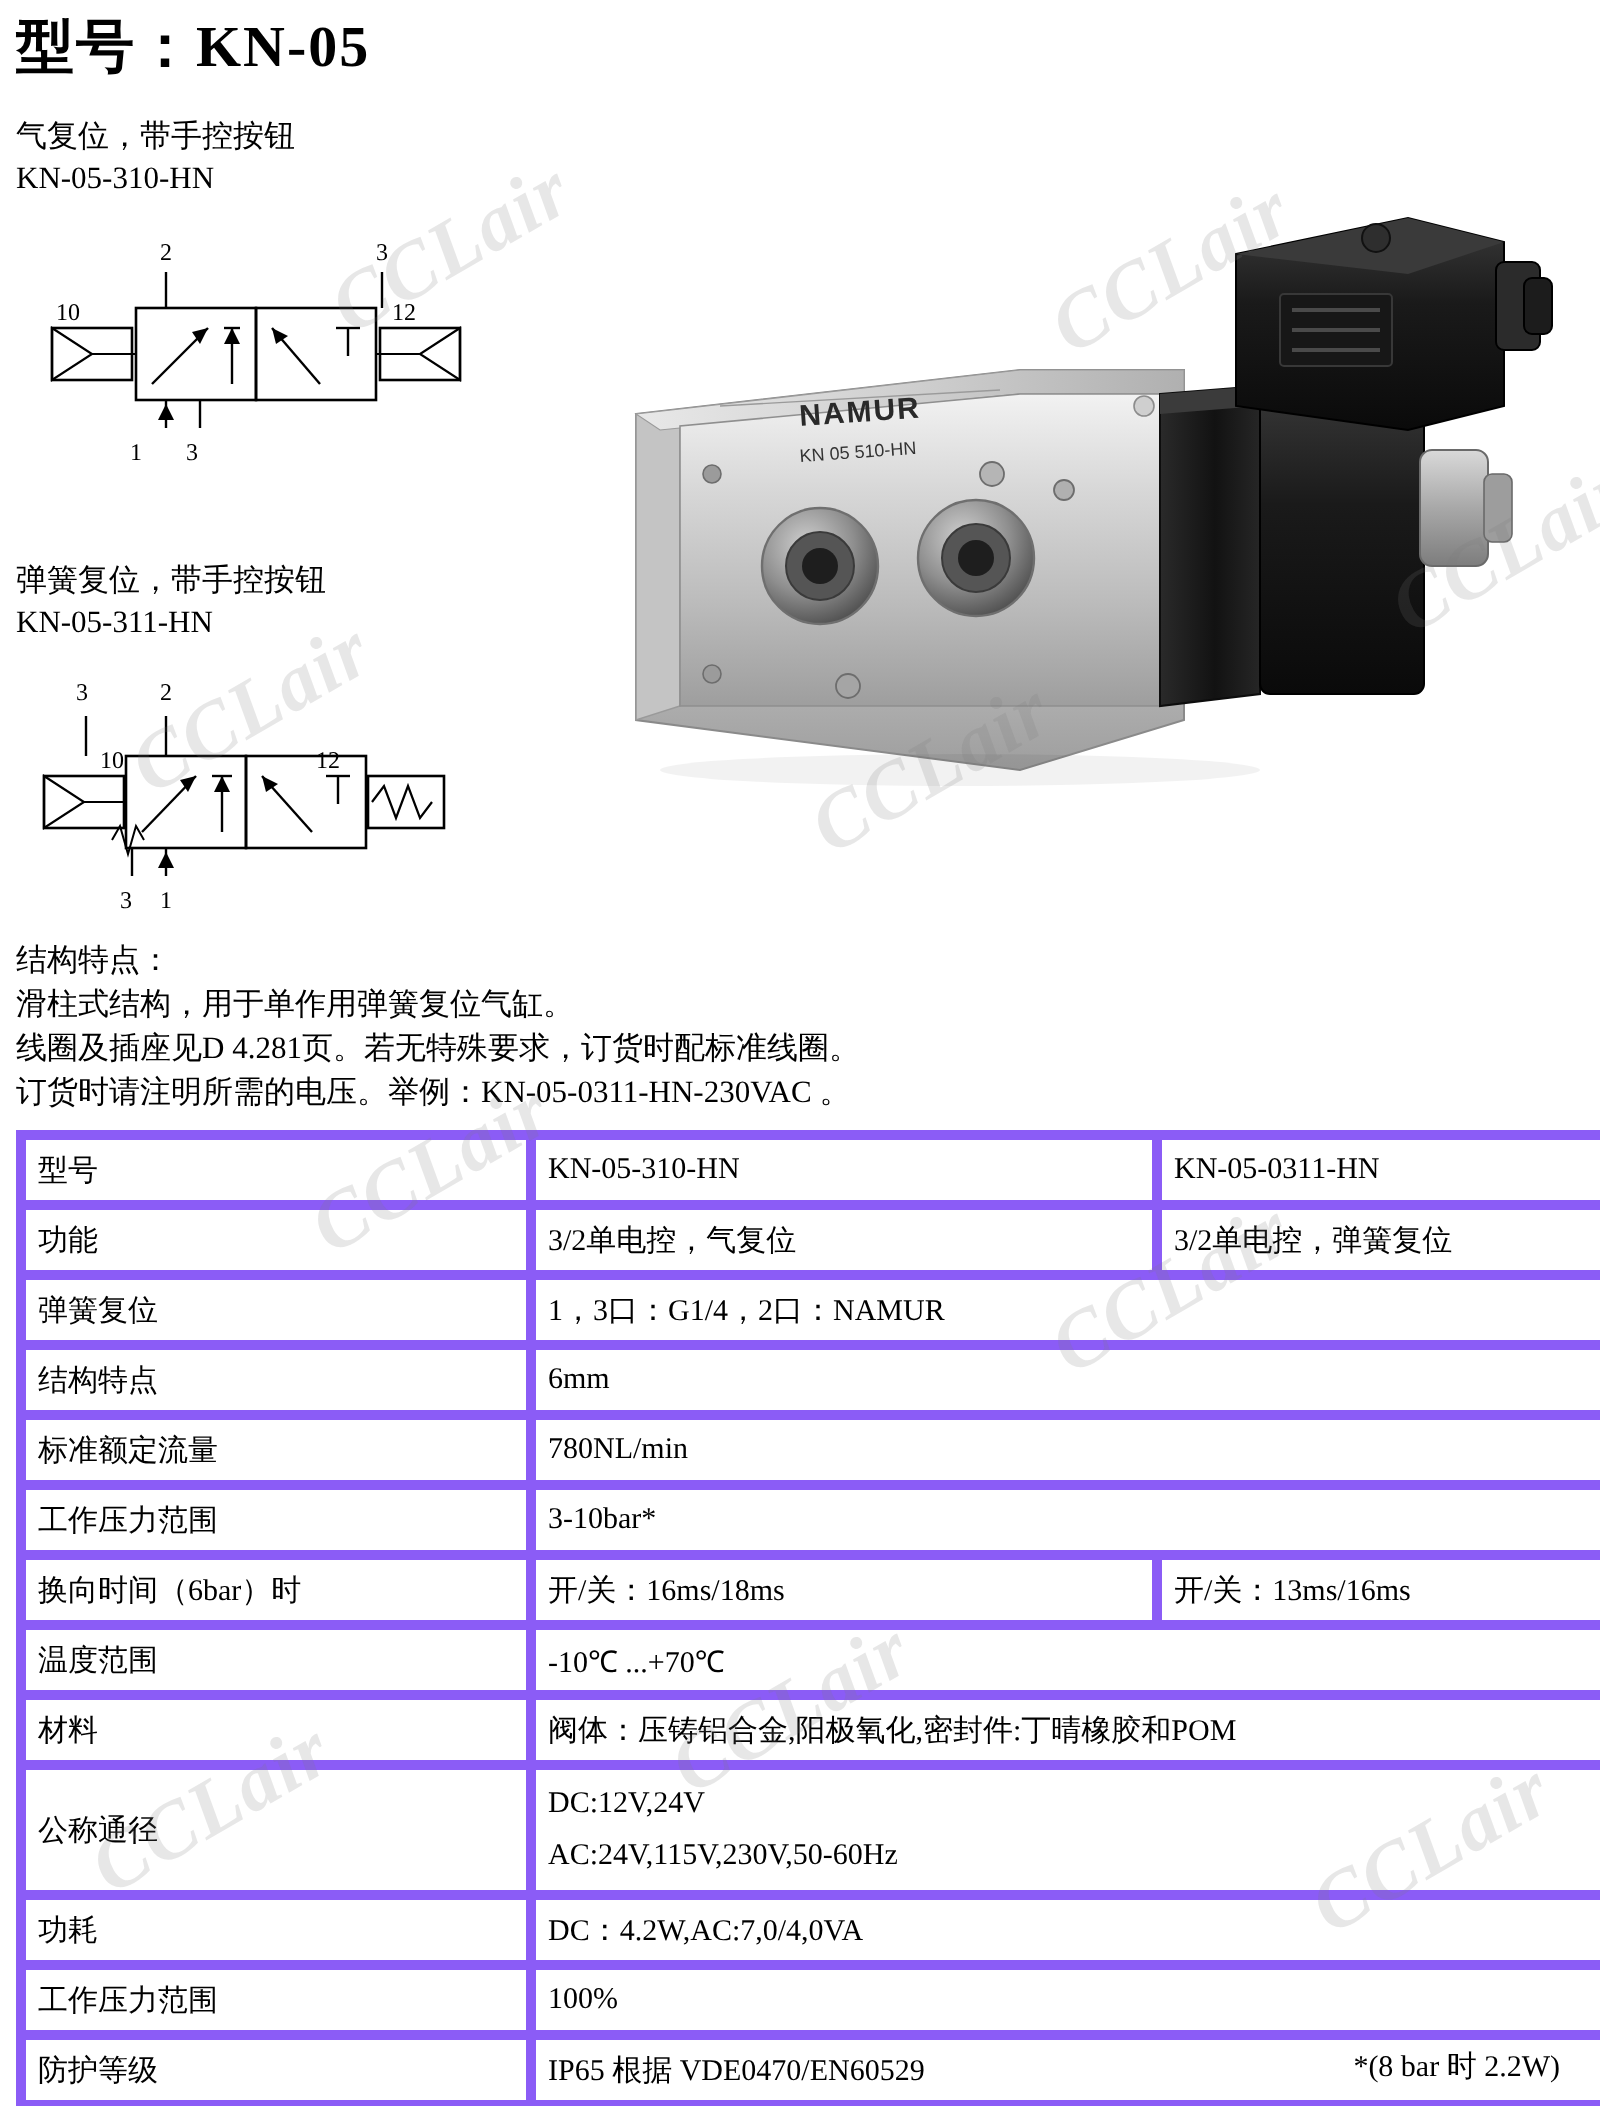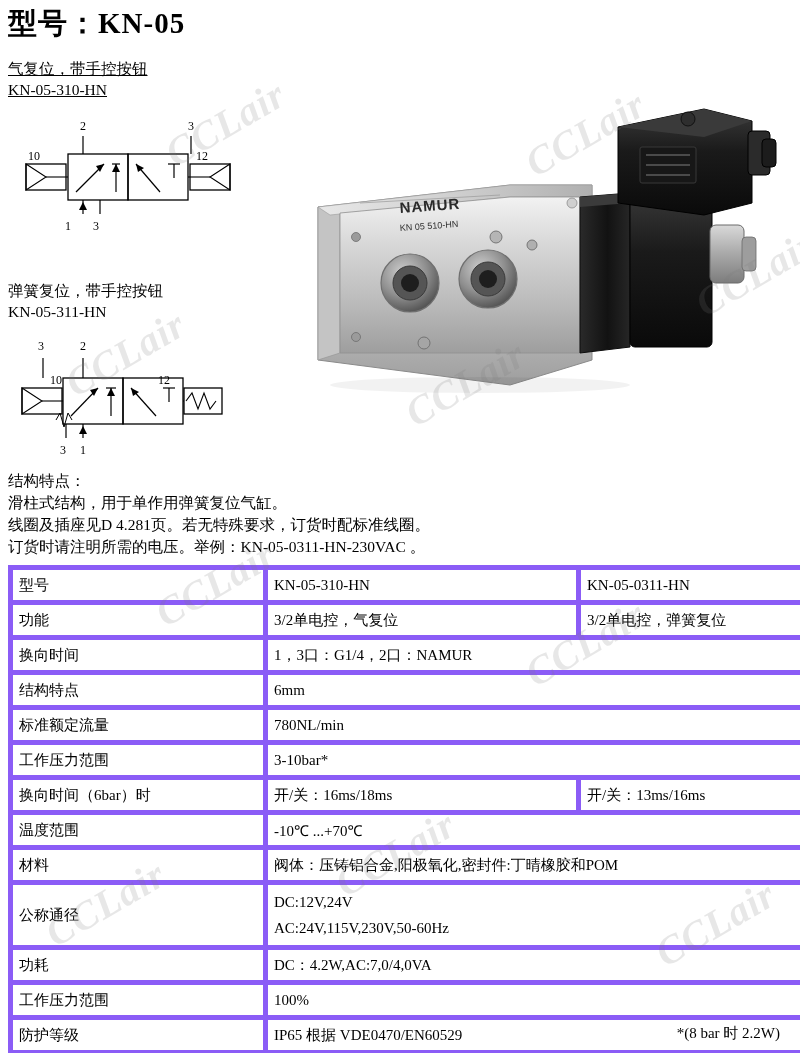--- a/index.html
+++ b/index.html
@@ -51,21 +51,21 @@
     letter-spacing: 1px;
   }
 
   
   .blk {
     position: absolute;
     font-size: 15.5px;
     line-height: 21px;
     white-space: pre-line;
   }
-  #block-a { left: 8px; top: 58px; text-decoration: underline; }
+  #block-a { left: 8px; top: 58px; }
   #block-b { left: 8px; top: 280px; }
 
   
   .symbol {
     position: absolute;
   }
   #symbol-1 { left: 8px; top: 118px; }
   #symbol-2 { left: 8px; top: 338px; }
 
   
@@ -312,21 +312,21 @@
         <td class="lbl">型号</td>
         <td class="mid">KN-05-310-HN</td>
         <td class="val2">KN-05-0311-HN</td>
       </tr>
       <tr>
         <td class="lbl">功能</td>
         <td class="mid">3/2单电控，气复位</td>
         <td class="val2">3/2单电控，弹簧复位</td>
       </tr>
       <tr>
-        <td class="lbl">换向时间</td>
+        <td class="lbl">弹簧复位</td>
         <td colspan="2">1，3口：G1/4，2口：NAMUR</td>
       </tr>
       <tr>
         <td class="lbl">结构特点</td>
         <td colspan="2">6mm</td>
       </tr>
       <tr>
         <td class="lbl">标准额定流量</td>
         <td colspan="2">780NL/min</td>
       </tr>

